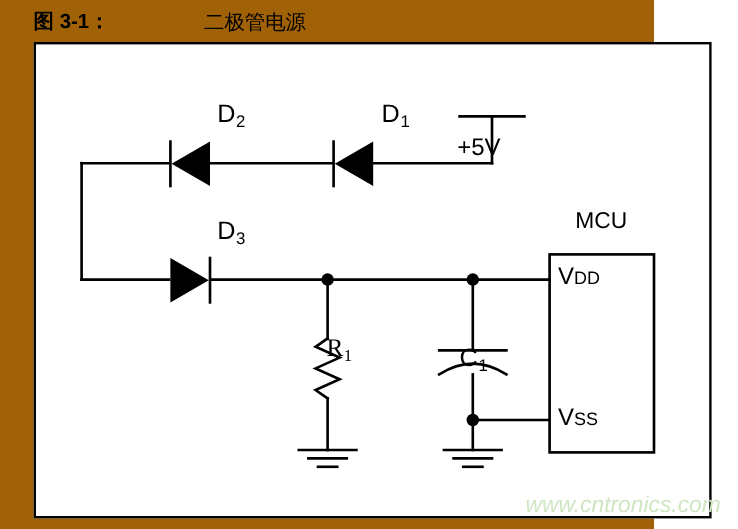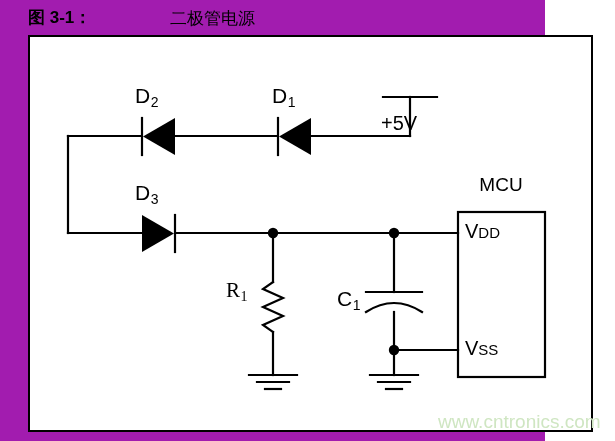--- a/index.html
+++ b/index.html
@@ -12,21 +12,21 @@
     height: 441px;
     font-family: "Liberation Sans", sans-serif;
     position: relative;
     overflow: hidden;
   }
   #root {
     position: absolute;
     left: 0; top: 0;
     width: 545px;
     height: 441px;
-    background: #a21caf;
+    background: #a16207;
   }
   
   .caption-row {
     position: absolute;
     left: 28px;
     top: 6px;
     width: 560px;
     height: 26px;
   }
   .caption-label {
@@ -69,20 +69,21 @@
   }
   
   .lbl {
     position: absolute;
     color: #000000;
     white-space: nowrap;
     font-family: "Liberation Sans", sans-serif;
   }
   .ref-des {
     font-size: 21px;
+    margin-left: 46px;
   }
   .ref-des .sub {
     font-size: 14px;
     vertical-align: -0.28em;
     padding-left: 0.5px;
   }
   .supply-lbl {
     font-size: 20px;
   }
   .part-lbl {
@@ -103,20 +104,21 @@
     font-size: 15px;
   }
   .watermark {
     position: absolute;
     left: 438px;
     top: 411px;
     font-size: 19px;
     color: #cfe6c2;
     white-space: nowrap;
     font-family: "Liberation Sans", sans-serif;
+    font-style: italic;
   }
 </style>
 </head>
 <body>
 
 <div id="root">
 
   <div class="caption-row">
     <span class="caption-label">图 3-1：</span>
     <span class="caption-title">二极管电源</span>

